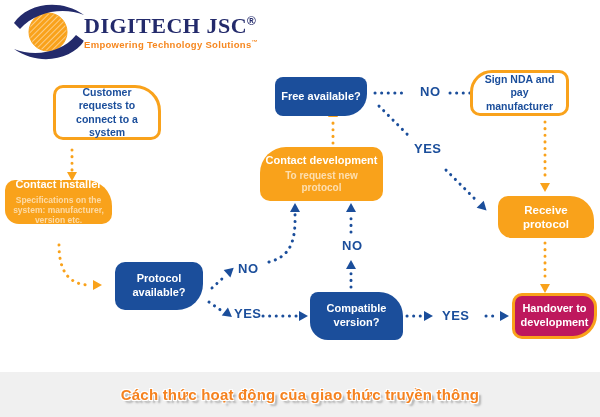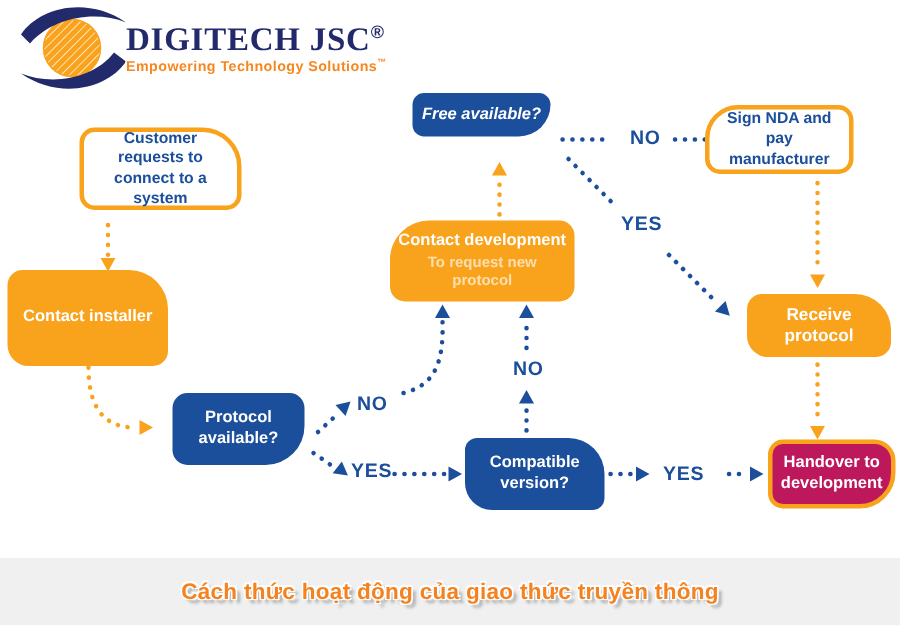--- a/index.html
+++ b/index.html
@@ -28,24 +28,24 @@
     justify-content:center;align-items:center;text-align:center;
     font-weight:bold;line-height:1.25;padding:4px 5px;
   }
   .box .sub{font-weight:bold;line-height:1.2;margin-top:3px;}
   .blue-box{background:#1b4e9b;color:#ffffff;font-size:11px;}
   .orange-box{background:#f9a21b;color:#ffffff;font-size:11px;}
   .white-box{background:#ffffff;border:3px solid #f9a21b;color:#1b4e9b;font-size:10.5px;}
   .blue-border-box{background:#be185d;border:3px solid #f9a21b;color:#ffffff;font-size:11px;}
 
   #box-customer{left:5px;top:85px;width:108px;height:55px;border-radius:10px 26px 10px 10px;margin-left:48px;}
-  #box-installer{left:5px;top:180px;width:107px;height:64px;border-radius:10px 26px 10px 14px;}
+  #box-installer{left:5px;top:180px;width:107px;height:44px;border-radius:10px 26px 10px 14px;}
   #box-installer .sub{font-size:8.5px;color:rgba(255,255,255,.6);}
   #box-protocol{left:115px;top:262px;width:88px;height:48px;border-radius:10px 10px 26px 10px;}
-  #box-free{left:275px;top:62px;width:92px;height:29px;border-radius:8px 8px 22px 8px;font-style:italic;}
+  #box-free{left:275px;top:77px;width:92px;height:39px;border-radius:8px 8px 22px 8px;}
   #box-manufacturer{left:260px;top:147px;width:123px;height:54px;border-radius:26px 10px 10px 10px;}
   #box-manufacturer .sub{font-size:10px;color:rgba(255,255,255,.65);}
   #box-nda{left:470px;top:70px;width:99px;height:46px;border-radius:22px 10px 10px 10px;}
   #box-receive{left:498px;top:196px;width:96px;height:42px;border-radius:10px 24px 10px 14px;font-size:11.5px;}
   #box-compatible{left:310px;top:292px;width:93px;height:48px;border-radius:8px 24px 8px 18px;}
   #box-handover{left:512px;top:293px;width:85px;height:46px;border-radius:10px 14px 24px 10px;}
 
   
   .flow-label{
     position:absolute;font-size:13px;font-weight:bold;color:#1b4e9b;letter-spacing:.5px;
@@ -135,20 +135,21 @@
     <path class="dotted b" d="M486,316 L498,316"></path>
     <polygon class="head-b" points="-4,-5 -4,5 5,0" transform="translate(504,316)"></polygon>
   </svg>
 
   <div class="box white-box" id="box-customer">
     <div>Customer requests to connect to a system</div>
   </div>
 
   <div class="box orange-box" id="box-installer">
     <div>Contact installer</div>
+    <div class="sub">Specifications on the system: manufacturer, version etc.</div>
   </div>
 
   <div class="box blue-box" id="box-protocol">
     <div>Protocol available?</div>
   </div>
 
   <div class="box blue-box" id="box-free">
     <div>Free available?</div>
   </div>
 

